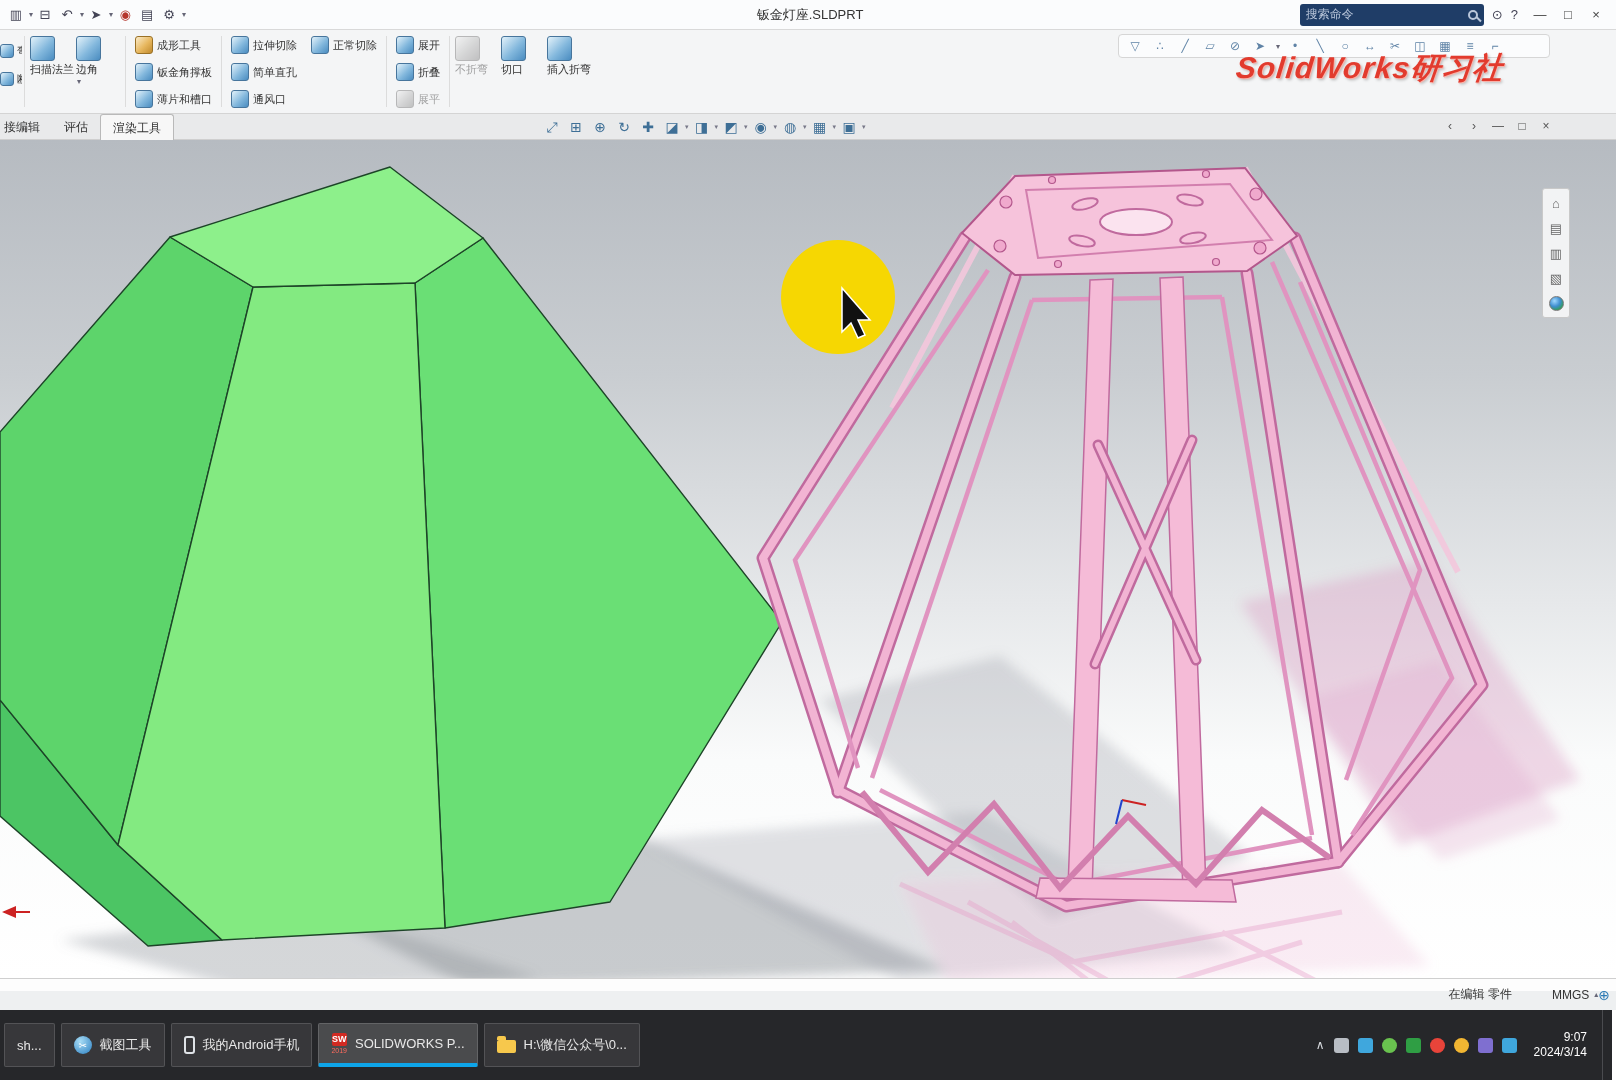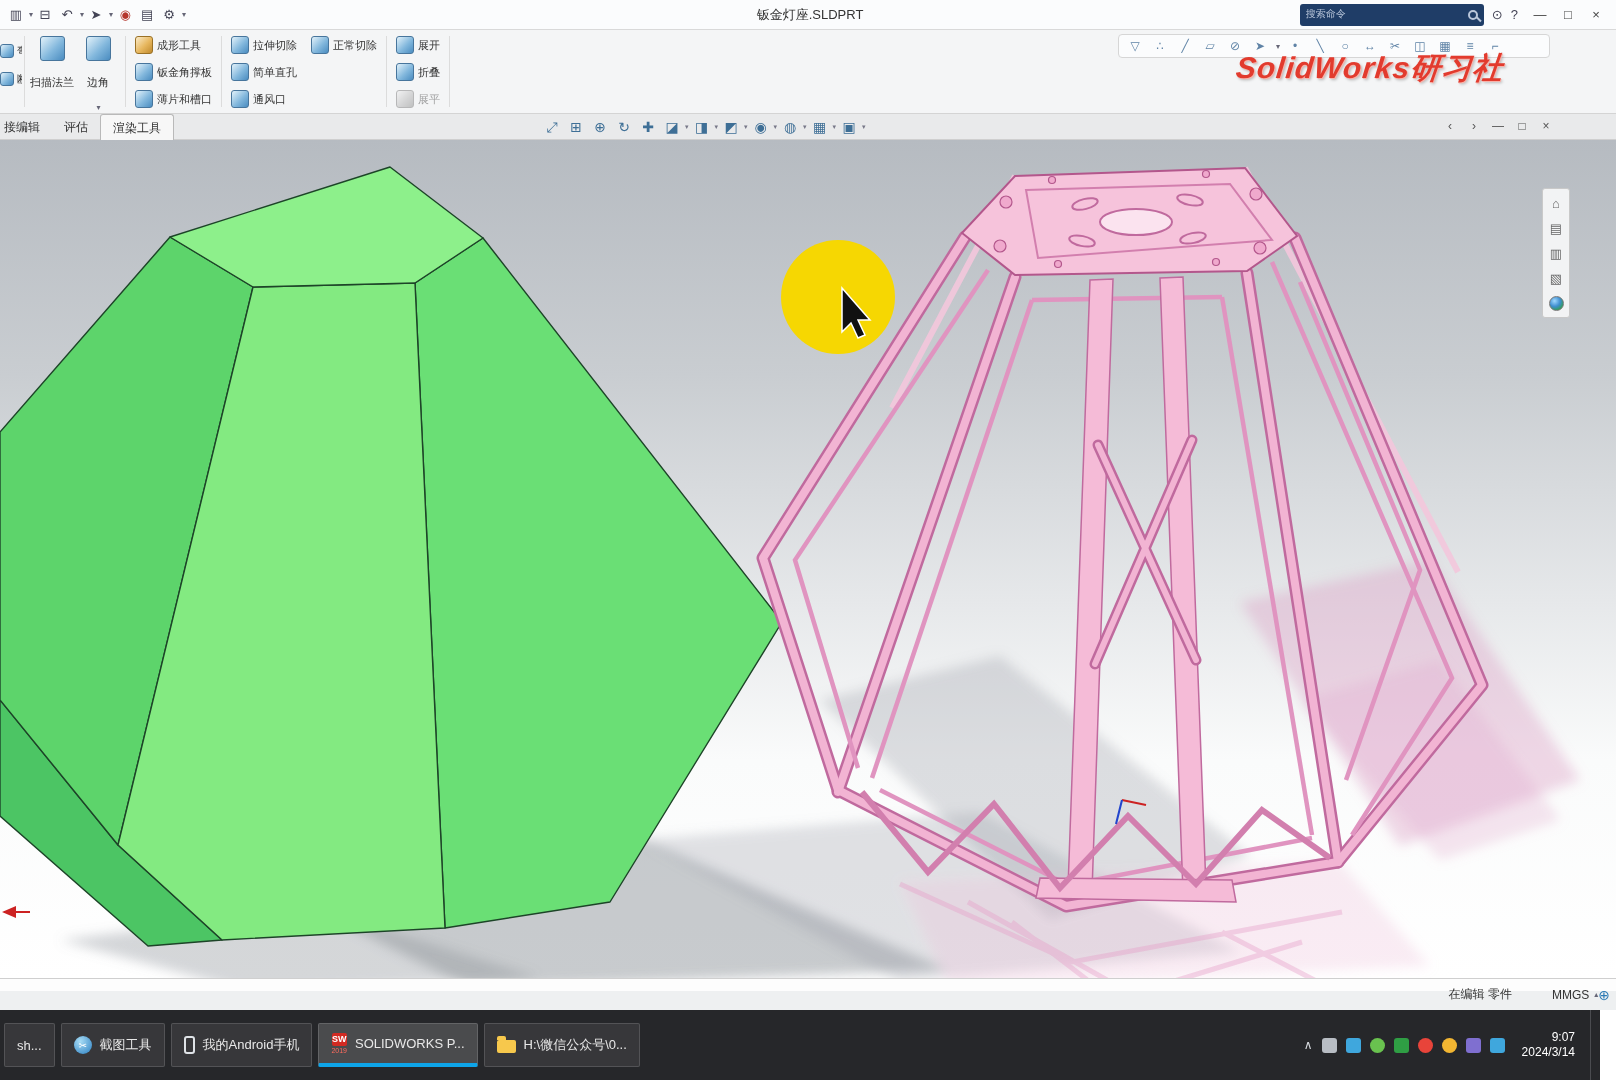--- a/index.html
+++ b/index.html
@@ -9,21 +9,21 @@
 
 
 .titlebar{position:absolute;top:0;left:0;right:0;height:30px;background:#fbfcfd;border-bottom:1px solid #d9d9d9;display:flex;align-items:center;padding:0 6px;z-index:30}
 .qb{display:flex;align-items:center;gap:2px;z-index:2}
 .qbtn{height:22px;min-width:20px;display:flex;align-items:center;justify-content:center;color:#445;font-size:13px;border-radius:3px}
 .qbtn.red{color:#b5352c}
 .caret{font-size:8px;color:#667;margin-left:1px}
 .tb-title{position:absolute;left:4px;right:0;top:0;height:30px;display:flex;align-items:center;justify-content:center;font-size:13px;color:#333;pointer-events:none}
 .tb-right{margin-left:auto;display:flex;align-items:center;gap:8px;z-index:2}
 .searchbox{width:184px;height:22px;background:#1f3d67;border-radius:3px;display:flex;align-items:center;padding:0 6px;gap:6px}
-.searchinput{flex:1;background:transparent;border:none;outline:none;color:#22c55e;font-size:10px;font-family:Liberation Mono, monospace}
+.searchinput{flex:1;background:transparent;border:none;outline:none;color:#22c55e;font-size:12px;font-family:Liberation Serif, serif}
 .searchinput::placeholder{color:#b9c6da}
 .mag{width:10px;height:10px;border:2px solid #b9c6da;border-radius:50%;position:relative;flex:none}
 .mag::after{content:"";position:absolute;width:7px;height:2px;background:#b9c6da;transform:rotate(45deg);right:-6px;bottom:-2px}
 .tbicon{color:#445;font-size:13px}
 .winbtns{display:flex}
 .winbtn{width:28px;height:24px;display:flex;align-items:center;justify-content:center;font-size:13px;color:#444}
 
 
 .selbar{position:absolute;top:34px;left:1118px;width:432px;height:24px;background:#fbfcfd;border:1px solid #d6d6d6;border-radius:4px;display:flex;align-items:center;padding:0 6px;gap:5px;z-index:25}
 .sicon{width:20px;height:20px;display:flex;align-items:center;justify-content:center;color:#5f83a6;font-size:12px}
@@ -31,21 +31,21 @@
 
 .watermark{position:absolute;left:1236px;top:48px;font-size:30px;font-weight:bold;font-style:italic;color:#e23b2e;text-shadow:1px 1px 0 #f7b3ab,2px 2px 3px rgba(0,0,0,.25);transform:skewX(-6deg);z-index:26;letter-spacing:1px}
 
 
 .ribbon{position:absolute;top:30px;left:0;right:0;height:84px;background:#f4f5f6;border-bottom:1px solid #d4d4d4;display:flex;align-items:stretch;padding:2px 0;z-index:20}
 .rdiv{width:1px;background:#dcdcdc;margin:4px 2px}
 .rcut{width:22px;display:flex;flex-direction:column;gap:6px;padding-top:8px;overflow:hidden}
 .rcutrow{display:flex;align-items:center;gap:3px;height:22px}
 .rg{display:flex;align-items:stretch;padding:0 2px}
 .rcol{display:flex;flex-direction:column;justify-content:space-between}
-.rlarge{width:46px;display:flex;flex-direction:column;align-items:center;padding:4px 1px 0;gap:15px}
+.rlarge{width:46px;display:flex;flex-direction:column;align-items:flex-start;padding:4px 1px 0;gap:2px}
 .rlabel{font-size:11px;line-height:12px;text-align:center;color:#333}
 .rsmall{display:flex;align-items:center;gap:4px;height:25px;padding:0 5px;white-space:nowrap}
 .ricon{width:18px;height:18px;background:linear-gradient(135deg,#e3f2fa,#83b8dd 55%,#4a8cc0);border:1px solid #47759c;border-radius:3px;flex:none}
 .ricon.lg{width:25px;height:25px}
 .ricon.s{width:14px;height:14px}
 .ricon.gold{background:linear-gradient(135deg,#fbeccb,#e7b75e 55%,#c08a2e);border-color:#9a7126}
 .disabled{filter:grayscale(1);opacity:.45}
 
 
 .subbar{position:absolute;top:114px;left:0;right:0;height:26px;background:#e9eaeb;border-bottom:1px solid #cfcfcf;z-index:15}
@@ -66,21 +66,21 @@
 .ball{width:15px;height:15px;border-radius:50%;background:radial-gradient(circle at 35% 30%,#9fd8ff,#3f8ed0 45%,#2e9e4f 80%);border:1px solid #777}
 
 
 .statusbar{position:absolute;top:978px;left:0;right:0;height:32px;background:linear-gradient(#fdfdfd 0 40%,#eef0f1 40% 100%);border-top:1px solid #cfcfcf;display:flex;align-items:center;z-index:10}
 .sb-right{margin-left:auto;display:flex;align-items:center;padding-right:6px;color:#333}
 .sb-edit{margin-right:40px}
 .sb-units{display:flex;align-items:center;gap:4px;}
 .sb-globe{color:#2e7bb5;font-size:14px}
 
 
-.taskbar{position:absolute;top:1010px;left:0;right:16px;height:70px;background:#26272a;display:flex;align-items:center;padding:0 4px;gap:6px;z-index:40}
+.taskbar{position:absolute;top:1010px;left:0;right:4px;height:70px;background:#26272a;display:flex;align-items:center;padding:0 4px;gap:6px;z-index:40}
 .tkitem{height:44px;display:flex;align-items:center;gap:8px;padding:0 12px;background:rgba(255,255,255,.08);border:1px solid rgba(255,255,255,.14);color:#e8e8e8;font-size:13px;border-radius:2px;white-space:nowrap}
 .tkitem.active{background:rgba(255,255,255,.17);border-bottom:4px solid #0ea5e9}
 .snip{width:18px;height:18px;border-radius:50%;background:radial-gradient(circle at 35% 30%,#a8dcf5,#2a7fc2);color:#fff;display:flex;align-items:center;justify-content:center;font-size:10px;flex:none}
 .phone{width:11px;height:18px;border:2px solid #dfe3e7;border-radius:3px;flex:none}
 .swico{display:flex;flex-direction:column;align-items:center;line-height:1;flex:none}
 .swbox{width:15px;height:13px;background:#d22a22;color:#fff;font-weight:bold;font-size:9px;display:flex;align-items:center;justify-content:center;border-radius:2px}
 .swyear{font-size:7px;color:#ff6b5e;margin-top:1px}
 .chrome{width:18px;height:18px;border-radius:50%;background:conic-gradient(#e8443a 0 120deg,#69c24f 120deg 240deg,#f2b632 240deg 360deg);position:relative;flex:none}
 .chrome::after{content:"";position:absolute;inset:4px;background:#fff;border:2px solid #3fa7dd;border-radius:50%}
 .folder{width:19px;height:13px;background:#f7c84c;border-radius:2px;position:relative;margin-top:3px;flex:none}
@@ -221,20 +221,34 @@
       <div class="rsmall">
           <span class="ricon"></span>
           <span class="rlabel">折叠</span>
         </div>
       <div class="rsmall disabled">
           <span class="ricon"></span>
           <span class="rlabel">展平</span>
         </div>
     </div>
     <div class="rdiv"></div>
+    <div class="rg">
+      <div class="rlarge disabled">
+        <span class="ricon lg"></span>
+        <span class="rlabel">不折弯</span>
+      </div>
+      <div class="rlarge">
+        <span class="ricon lg"></span>
+        <span class="rlabel">切口</span>
+      </div>
+      <div class="rlarge">
+        <span class="ricon lg"></span>
+        <span class="rlabel">插入折弯</span>
+      </div>
+    </div>
   </div>
 
   <div class="subbar">
     <div class="tabs">
       <div class="tab">接编辑</div>
       <div class="tab">评估</div>
       <div class="tab selected">渲染工具</div>
     </div>
     <div class="headsup">
       <span class="hicon">⤢</span>

